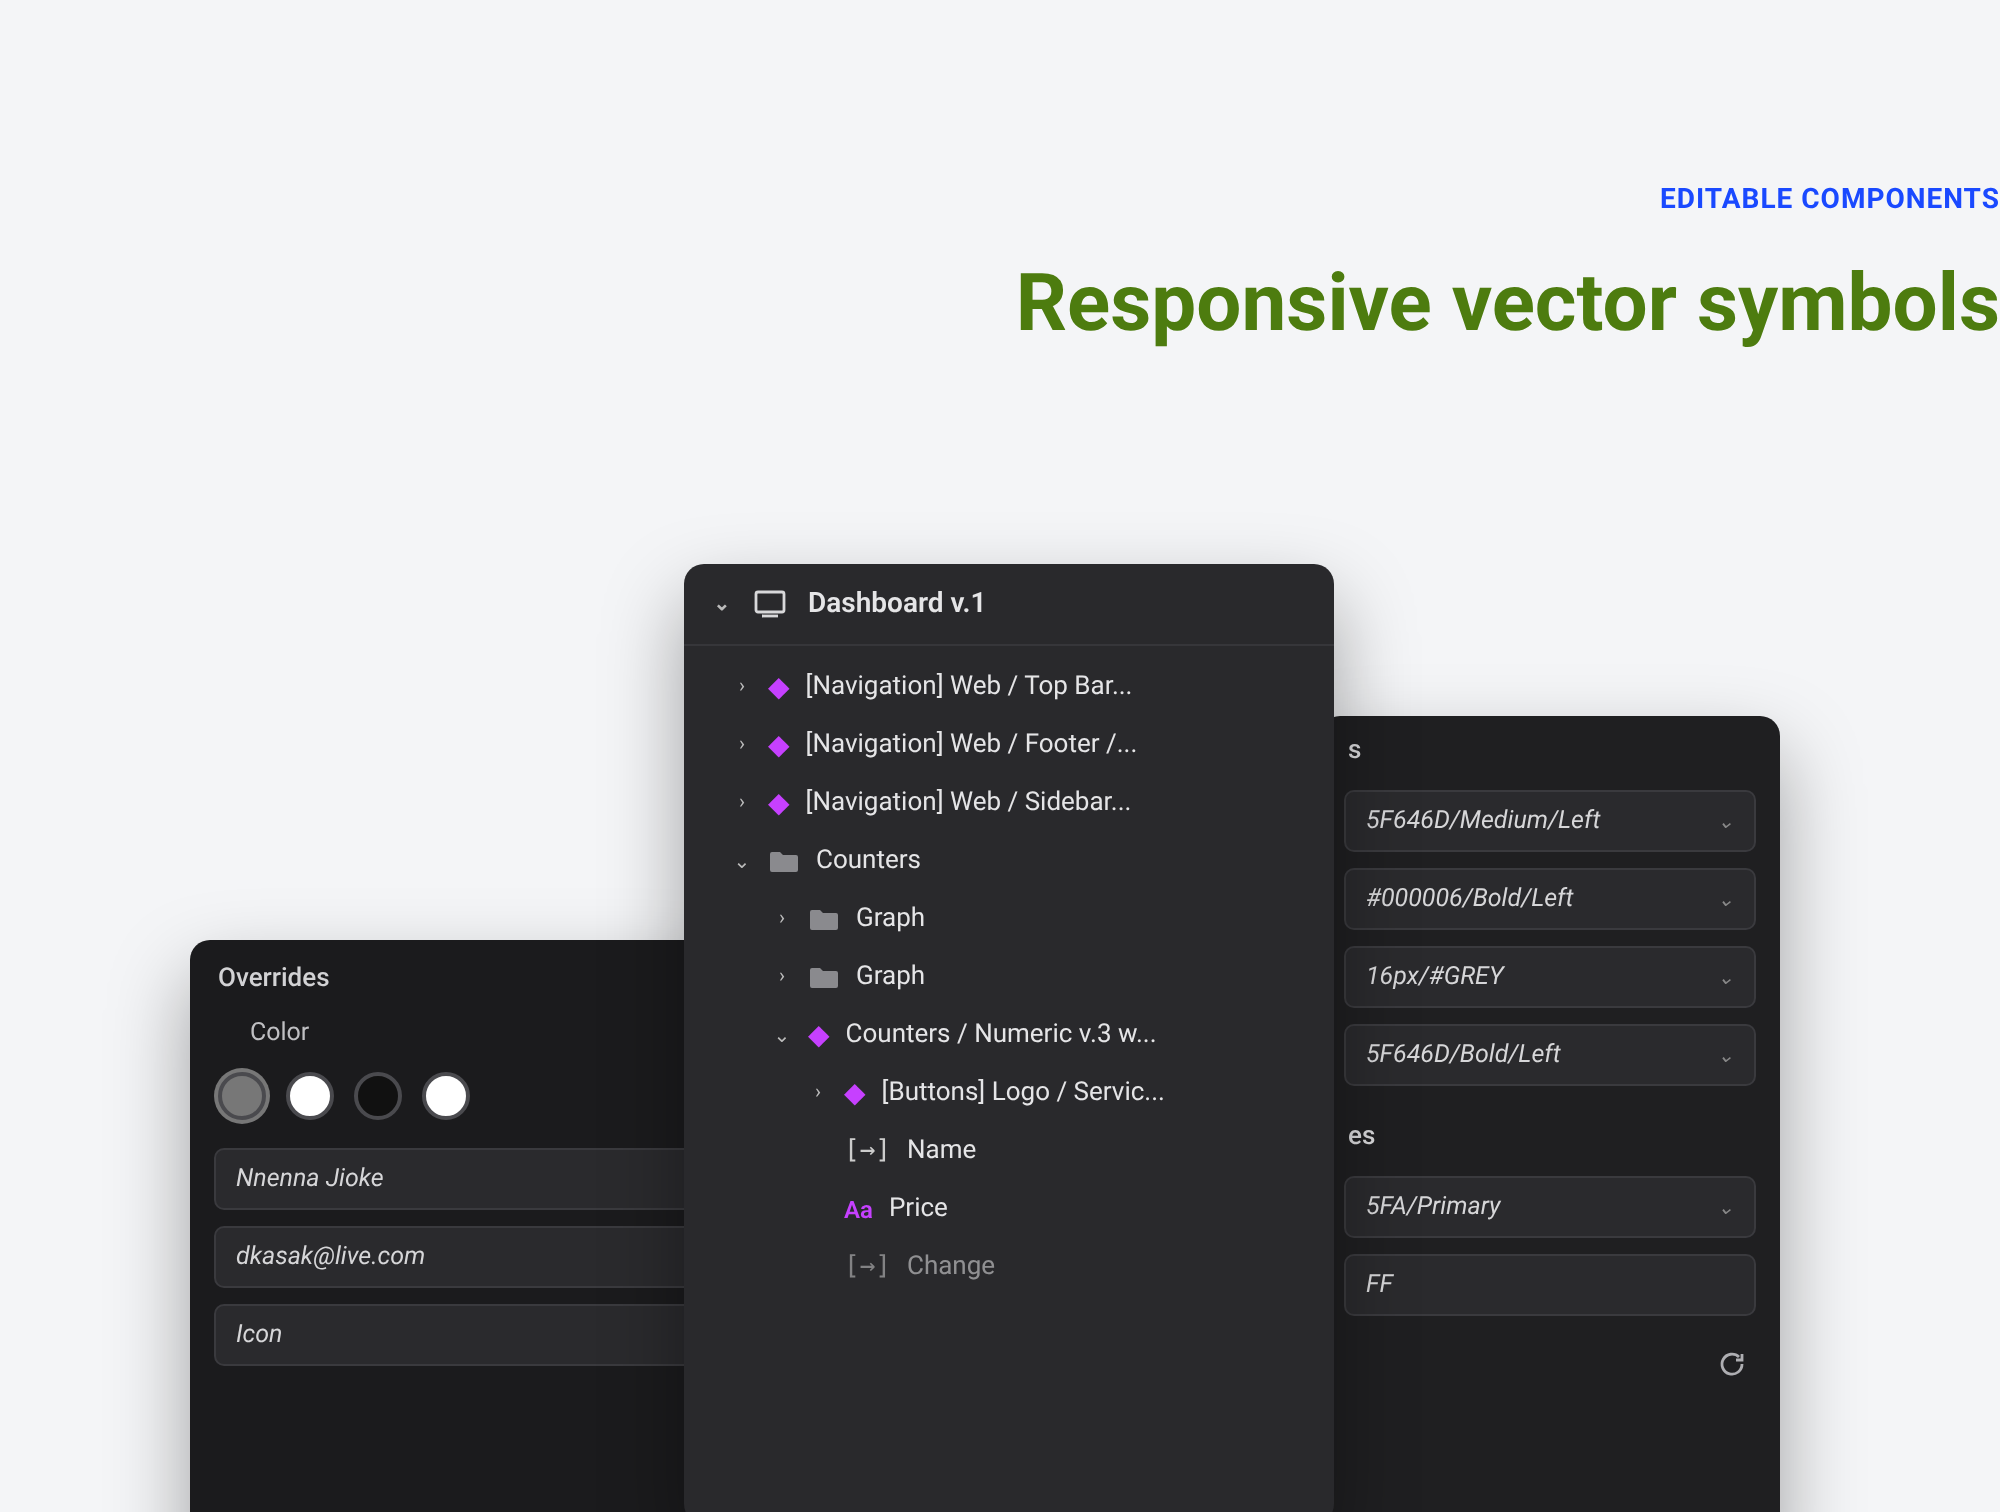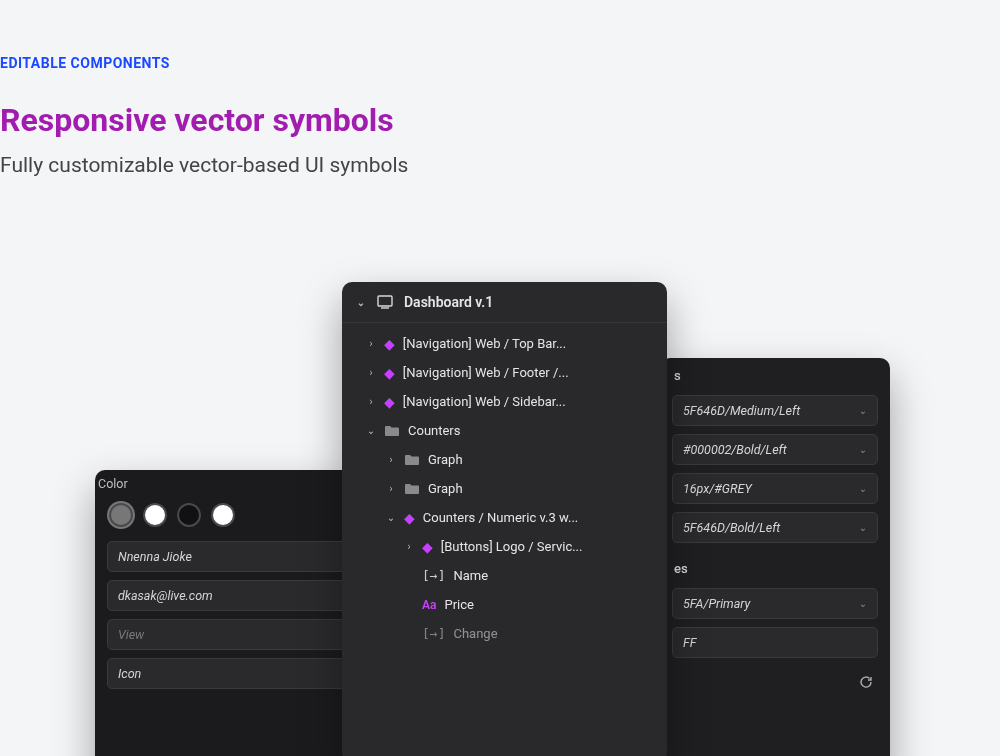--- a/index.html
+++ b/index.html
@@ -5,32 +5,32 @@
 * { margin:0; padding:0; box-sizing:border-box; }
 body {
   font-family:-apple-system,BlinkMacSystemFont,"Segoe UI",Roboto,sans-serif;
   background:#f4f5f7;
   width:1000px;
   height:756px;
   overflow:hidden;
   color:#1a1a1a;
   position:relative;
 }
-.header-area { text-align:left; padding-top:55px; }
+.header-area { text-align:right; padding-top:92px; }
 .eyebrow {
   color:#1a49ff;
   font-weight:700;
   font-size:14px;
   letter-spacing:0.5px;
 }
 .headline {
-  font-size:32px;
+  font-size:40px;
   font-weight:700;
-  margin-top:30px;
-  color:#a21caf;
+  margin-top:20px;
+  color:#4d7c0f;
 }
 .subhead {
   font-size:21px;
   color:#444;
   margin-top:14px;
   font-weight:400;
 }
 .stage {
   position:absolute;
   top:282px; left:0; right:0; bottom:0;
@@ -79,21 +79,21 @@
 .indent-3 { padding-left:62px; }
 .sym-icon { color:#c640ff; font-size:14px; line-height:1;}
 .folder-icon svg { display:block; }
 .text-icon { color:#c640ff; font-size:12px; font-weight:600;}
 .brk-icon { color:#ccc; font-size:13px; font-family:monospace;}
 .section-title {
   padding:12px 14px 6px;
   color:#d2d2d4; font-weight:500;
 }
 .sub-label {
-  padding:6px 3px 6px;
+  padding:6px 30px 6px;
   color:#bfbfc2; font-size:12.5px;
 }
 .swatches { display:flex; gap:10px; padding:6px 14px 10px;}
 .swatch {
   width:24px; height:24px; border-radius:50%;
   border:2px solid #4a4a4e;
 }
 .swatch.sel { box-shadow:0 0 0 2px #777; }
 .input-row { padding:4px 12px; }
 .input-box {
@@ -114,37 +114,36 @@
 }
 .refresh-row { display:flex; justify-content:flex-end; padding:8px 16px;}
 .refresh-icon { color:#aeaeb2; cursor:pointer;}
 </style>
 </head>
 <body>
 
 <div class="header-area">
   <div class="eyebrow">EDITABLE COMPONENTS</div>
   <div class="headline">Responsive vector symbols</div>
-  <div class="subhead">Fully customizable vector-based UI symbols</div>
 </div>
 
 <div class="stage">
 
   <div class="panel panel-right">
     <div class="rt-section">
       <div class="rt-head">s</div>
       <div class="input-row">
           <div class="input-box">
             <span>5F646D/Medium/Left</span>
             <span class="dd-caret">⌄</span>
           </div>
         </div>
       <div class="input-row">
           <div class="input-box">
-            <span>#000002/Bold/Left</span>
+            <span>#000006/Bold/Left</span>
             <span class="dd-caret">⌄</span>
           </div>
         </div>
       <div class="input-row">
           <div class="input-box">
             <span>16px/#GREY</span>
             <span class="dd-caret">⌄</span>
           </div>
         </div>
       <div class="input-row">
@@ -172,35 +171,33 @@
       <span class="refresh-icon">
         <svg width="16" height="16" viewBox="0 0 16 16" fill="none" stroke="currentColor" stroke-width="1.4">
             <path d="M13 8a5 5 0 1 1-1.5-3.5"></path>
             <path d="M13 3v3h-3"></path>
           </svg>
       </span>
     </div>
   </div>
 
   <div class="panel panel-left">
+    <div class="section-title">Overrides</div>
     <div class="sub-label">Color</div>
     <div class="swatches">
       <div class="swatch sel" style="background:#777"></div>
       <div class="swatch" style="background:#fff"></div>
       <div class="swatch" style="background:#111"></div>
       <div class="swatch" style="background:#fff"></div>
     </div>
     <div class="input-row">
         <div class="input-box">Nnenna Jioke</div>
       </div>
     <div class="input-row">
         <div class="input-box">dkasak@live.com</div>
-      </div>
-    <div class="input-row">
-        <div class="input-box dim">View</div>
       </div>
     <div class="input-row">
         <div class="input-box">Icon</div>
       </div>
   </div>
 
   <div class="panel panel-center">
     <div class="panel-header">
       <span class="chev">⌄</span>
       <span class="artboard-icon">

